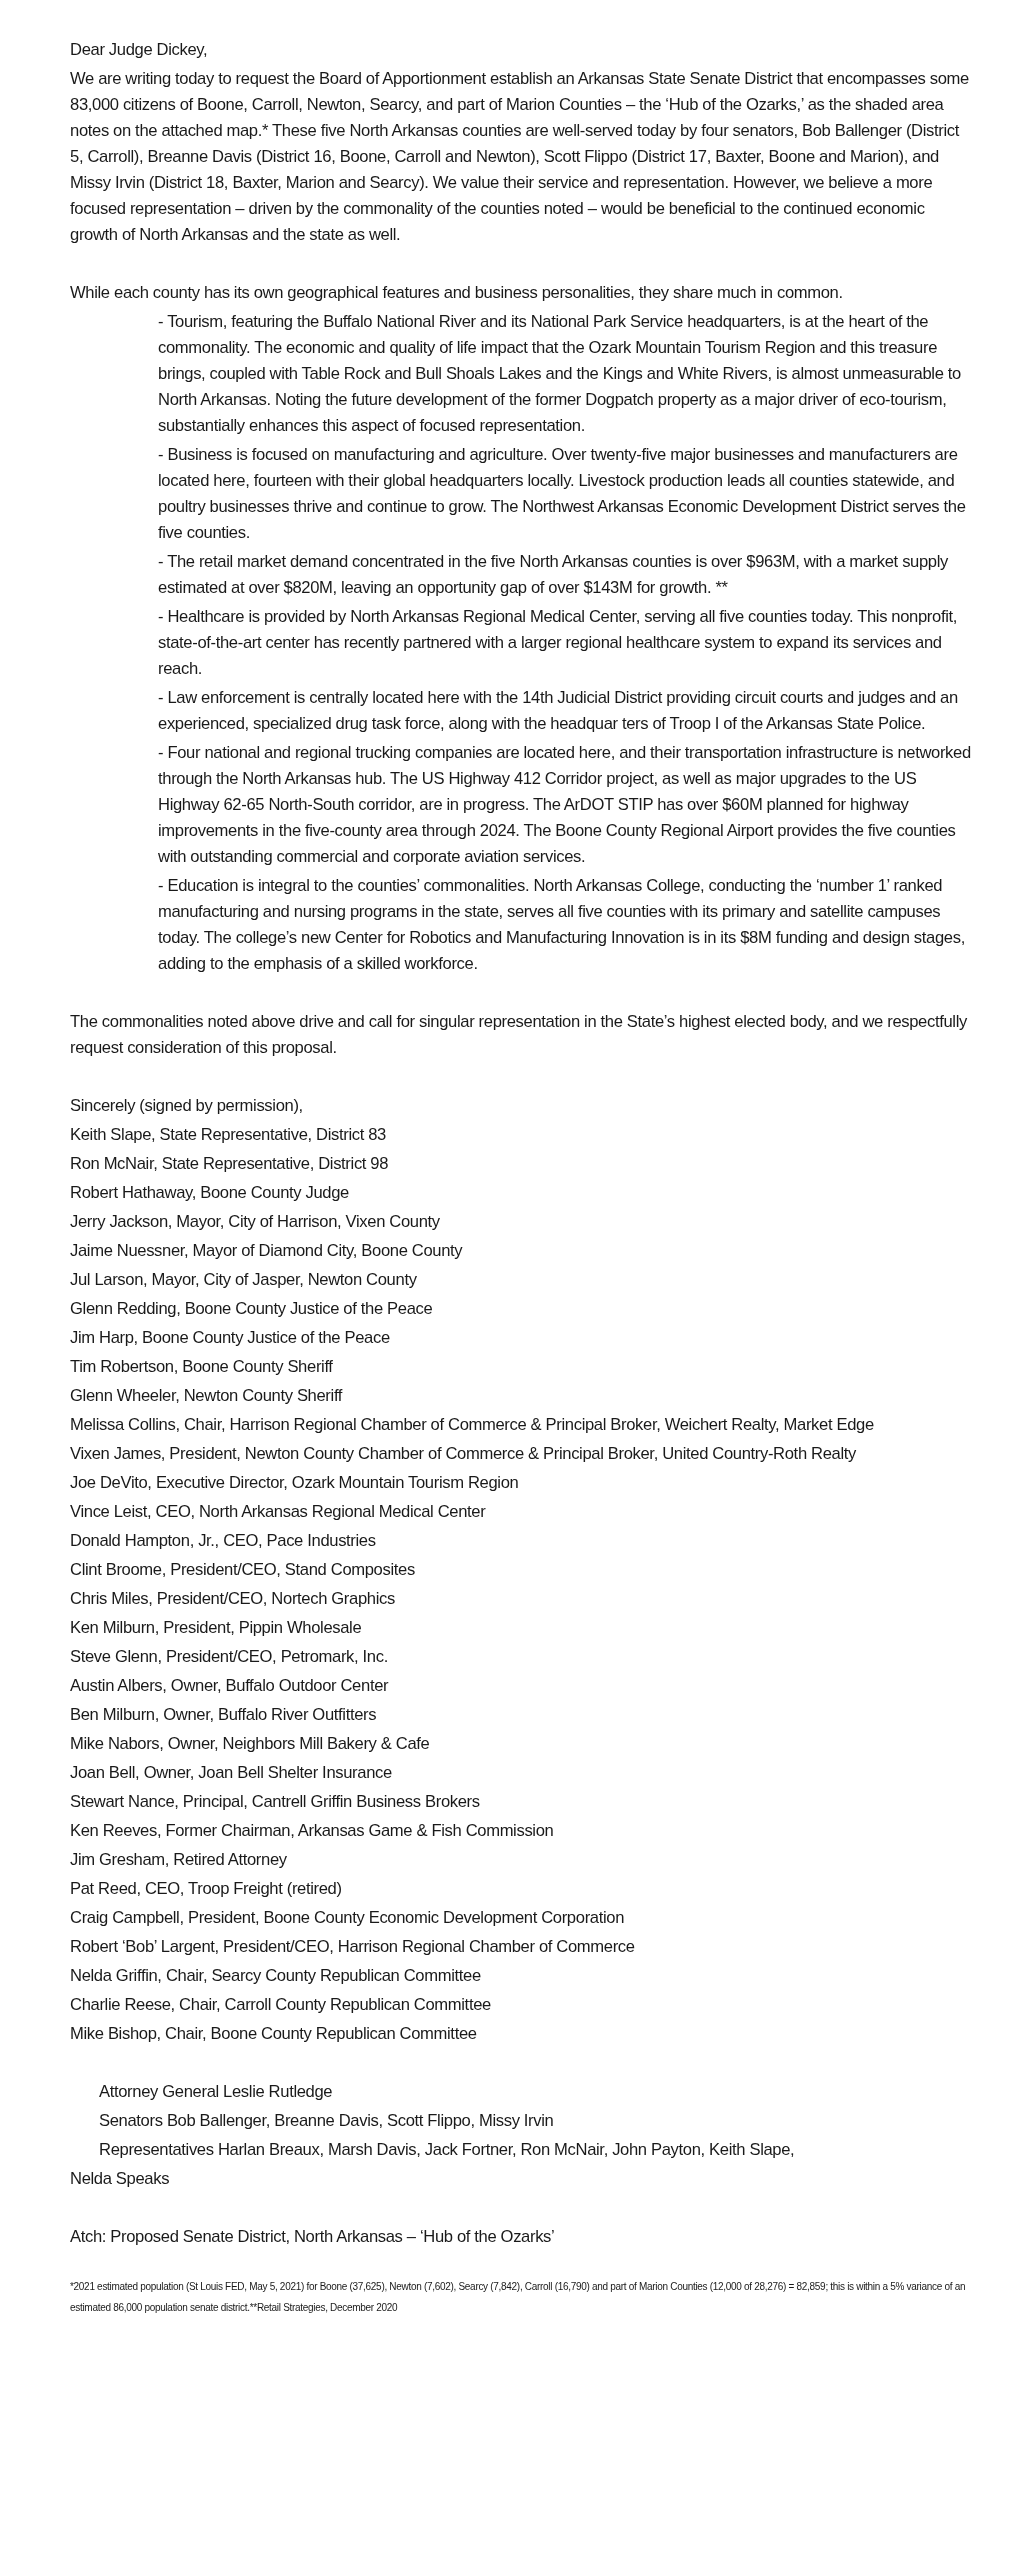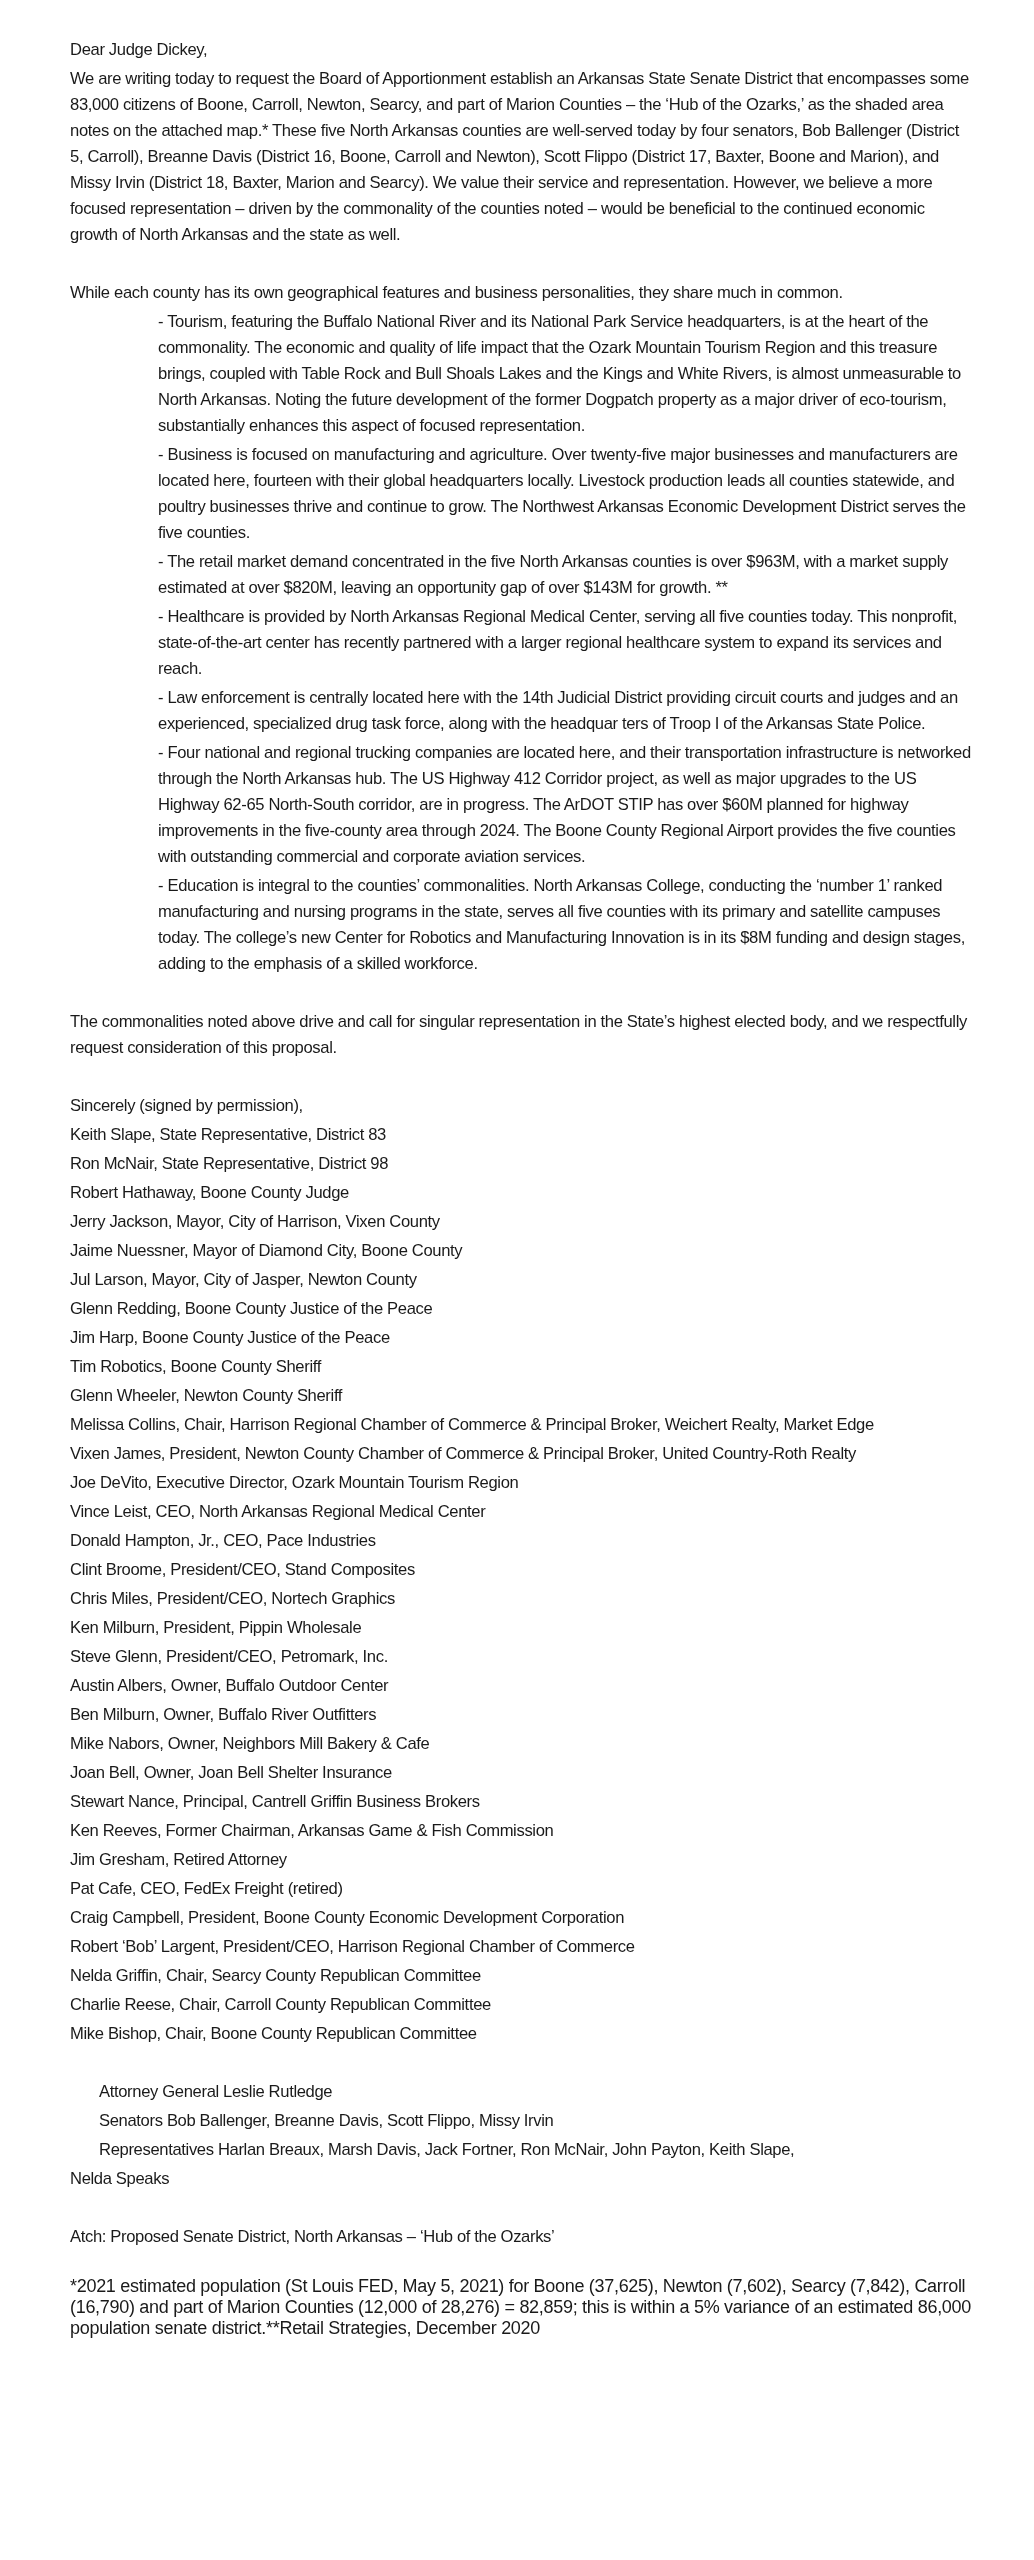--- a/index.html
+++ b/index.html
@@ -15,21 +15,21 @@
     padding: 34px 60px 0 67px;
     font-size: 16.6px;
     line-height: 26px;
     letter-spacing: -0.35px;
   }
   p { margin: 3px; }
   .gap { height: 26px; }
   .bullets { padding-left: 88px; }
   .cc-indent { padding-left: 29px; }
   .footnote {
-    font-size: 18px;
+    font-size: 10px;
     line-height: 21px;
     letter-spacing: -0.3px;
     margin-top: 26px;
   }
   .salutation {}
   .sig-line {}
 </style>
 </head>
 <body>
 
@@ -60,39 +60,39 @@
   <p>Sincerely (signed by permission),</p>
   <div>
     <p class="sig-line">Keith Slape, State Representative, District 83</p>
     <p class="sig-line">Ron McNair, State Representative, District 98</p>
     <p class="sig-line">Robert Hathaway, Boone County Judge</p>
     <p class="sig-line">Jerry Jackson, Mayor, City of Harrison, Vixen County</p>
     <p class="sig-line">Jaime Nuessner, Mayor of Diamond City, Boone County</p>
     <p class="sig-line">Jul Larson, Mayor, City of Jasper, Newton County</p>
     <p class="sig-line">Glenn Redding, Boone County Justice of the Peace</p>
     <p class="sig-line">Jim Harp, Boone County Justice of the Peace</p>
-    <p class="sig-line">Tim Robotics, Boone County Sheriff</p>
+    <p class="sig-line">Tim Robertson, Boone County Sheriff</p>
     <p class="sig-line">Glenn Wheeler, Newton County Sheriff</p>
     <p class="sig-line">Melissa Collins, Chair, Harrison Regional Chamber of Commerce &amp; Principal Broker, Weichert Realty, Market Edge</p>
     <p class="sig-line">Vixen James, President, Newton County Chamber of Commerce &amp; Principal Broker, United Country-Roth Realty</p>
     <p class="sig-line">Joe DeVito, Executive Director, Ozark Mountain Tourism Region</p>
     <p class="sig-line">Vince Leist, CEO, North Arkansas Regional Medical Center</p>
     <p class="sig-line">Donald Hampton, Jr., CEO, Pace Industries</p>
     <p class="sig-line">Clint Broome, President/CEO, Stand Composites</p>
     <p class="sig-line">Chris Miles, President/CEO, Nortech Graphics</p>
     <p class="sig-line">Ken Milburn, President, Pippin Wholesale</p>
     <p class="sig-line">Steve Glenn, President/CEO, Petromark, Inc.</p>
     <p class="sig-line">Austin Albers, Owner, Buffalo Outdoor Center</p>
     <p class="sig-line">Ben Milburn, Owner, Buffalo River Outfitters</p>
     <p class="sig-line">Mike Nabors, Owner, Neighbors Mill Bakery &amp; Cafe</p>
     <p class="sig-line">Joan Bell, Owner, Joan Bell Shelter Insurance</p>
     <p class="sig-line">Stewart Nance, Principal, Cantrell Griffin Business Brokers</p>
     <p class="sig-line">Ken Reeves, Former Chairman, Arkansas Game &amp; Fish Commission</p>
     <p class="sig-line">Jim Gresham, Retired Attorney</p>
-    <p class="sig-line">Pat Cafe, CEO, FedEx Freight (retired)</p>
+    <p class="sig-line">Pat Reed, CEO, Troop Freight (retired)</p>
     <p class="sig-line">Craig Campbell, President, Boone County Economic Development Corporation</p>
     <p class="sig-line">Robert ‘Bob’ Largent, President/CEO, Harrison Regional Chamber of Commerce</p>
     <p class="sig-line">Nelda Griffin, Chair, Searcy County Republican Committee</p>
     <p class="sig-line">Charlie Reese, Chair, Carroll County Republican Committee</p>
     <p class="sig-line">Mike Bishop, Chair, Boone County Republican Committee</p>
   </div>
 
   <div class="gap"></div>
 
   <div>

